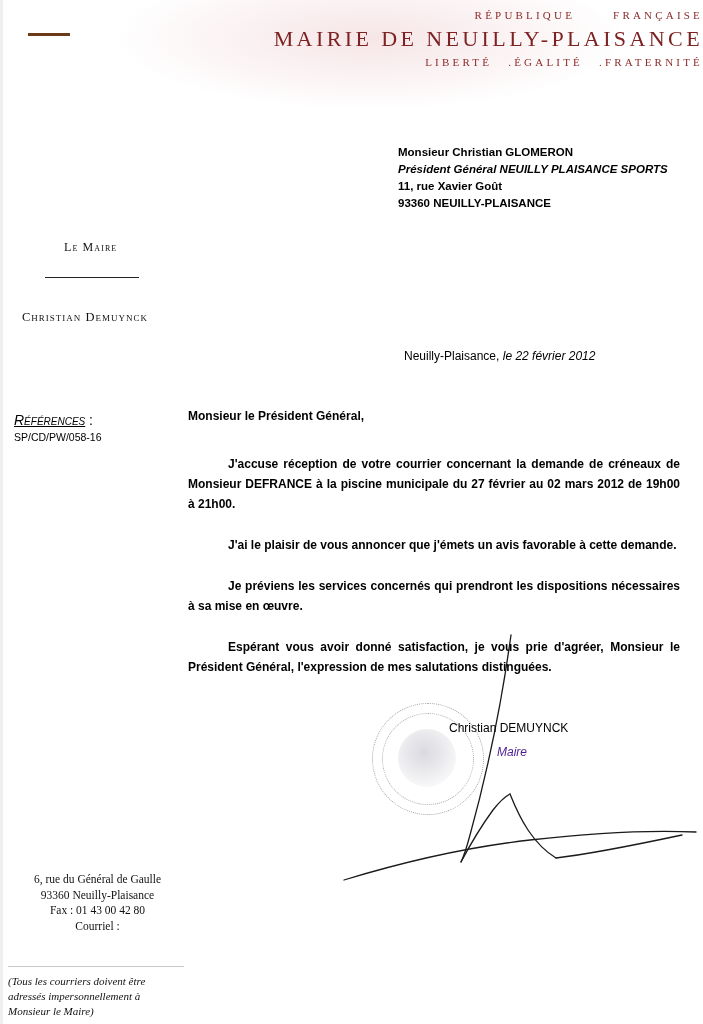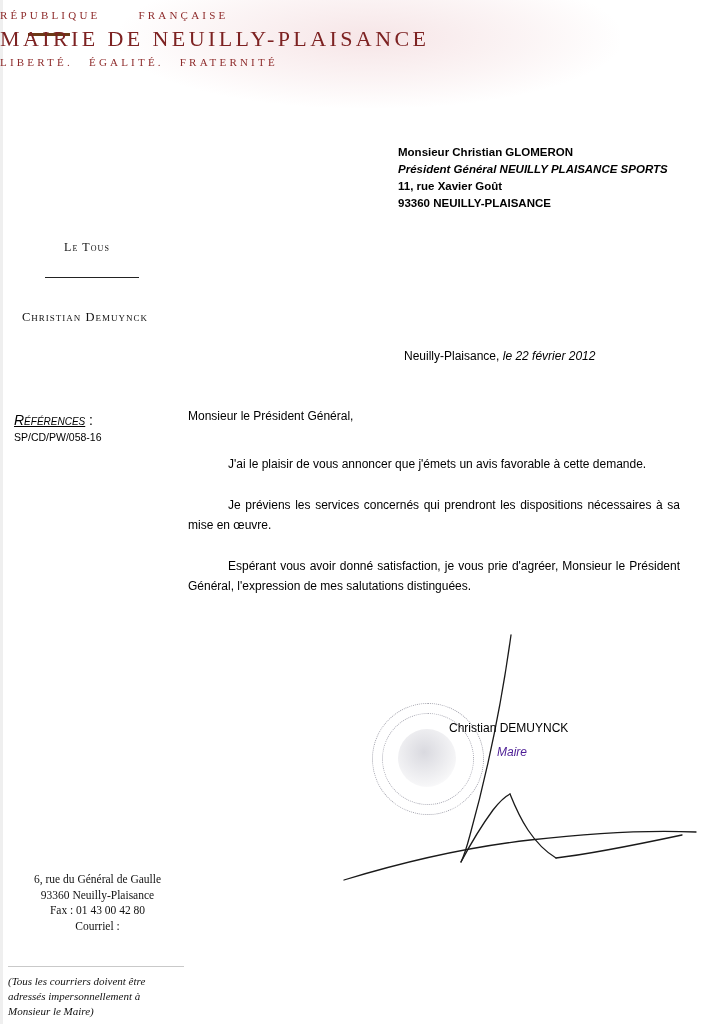--- a/index.html
+++ b/index.html
@@ -23,21 +23,21 @@
     height: 1024px;
     background: #ffffff;
   }
 
   
   .letterhead {
     position: absolute;
     left: 0; top: 0;
     width: 688px;
     height: 96px;
-    text-align: left;
+    text-align: right;
   }
   .lh-line1 {
     position: absolute;
     left: 0; top: 9px;
     width: 703px;
     font-family: "Liberation Serif", serif;
     font-size: 11px;
     letter-spacing: 3.2px;
     color: #8e2b2b;
     font-variant: small-caps;
@@ -154,20 +154,21 @@
 
   
   .body-col {
     position: absolute;
     left: 188px; top: 406px;
     width: 492px;
     font-family: "Liberation Sans", sans-serif;
     font-size: 12px;
     line-height: 20px;
     color: #000;
+    font-weight: bold;
   }
   .body-col p {
     margin: 0 0 21px 0;
     text-align: justify;
   }
   .body-col p.salut { text-align: left; margin-bottom: 28px; }
   .body-col p.indent { text-indent: 40px; }
 
   
   .sig-name {
@@ -276,36 +277,37 @@
     </div>
   </div>
 
   <div class="addressee">
     <div class="l1">Monsieur Christian GLOMERON</div>
     <div class="l2">Président Général NEUILLY PLAISANCE SPORTS</div>
     <div class="l3">11, rue Xavier Goût</div>
     <div class="l4">93360 NEUILLY-PLAISANCE</div>
   </div>
 
-  <div class="mayor-title">Le Tous</div>
+  <div class="mayor-title">Le Maire</div>
   <div class="mayor-rule"></div>
   <div class="mayor-name">Christian Demuynck</div>
 
   <div class="dateline">
     <span>Neuilly-Plaisance,</span>
     <span class="it">le 22 février 2012</span>
   </div>
 
   <div class="refs-label">
     <span class="u">Références</span><span> :</span>
   </div>
   <div class="refs-value">SP/CD/PW/058-16</div>
 
   <div class="body-col">
     <p class="salut">Monsieur le Président Général,</p>
+    <p class="indent">J'accuse réception de votre courrier concernant la demande de créneaux de Monsieur DEFRANCE à la piscine municipale du 27 février au 02 mars 2012 de 19h00 à 21h00.</p>
     <p class="indent">J'ai le plaisir de vous annoncer que j'émets un avis favorable à cette demande.</p>
     <p class="indent">Je préviens les services concernés qui prendront les dispositions nécessaires à sa mise en œuvre.</p>
     <p class="indent">Espérant vous avoir donné satisfaction, je vous prie d'agréer, Monsieur le Président Général, l'expression de mes salutations distinguées.</p>
   </div>
 
   <div class="stamp"></div>
   <div class="stamp-core"></div>
 
   <svg class="signature-svg" viewBox="0 0 370 290">
     <g fill="none" stroke="#1a1a1a" stroke-width="1.3" stroke-linecap="round">

